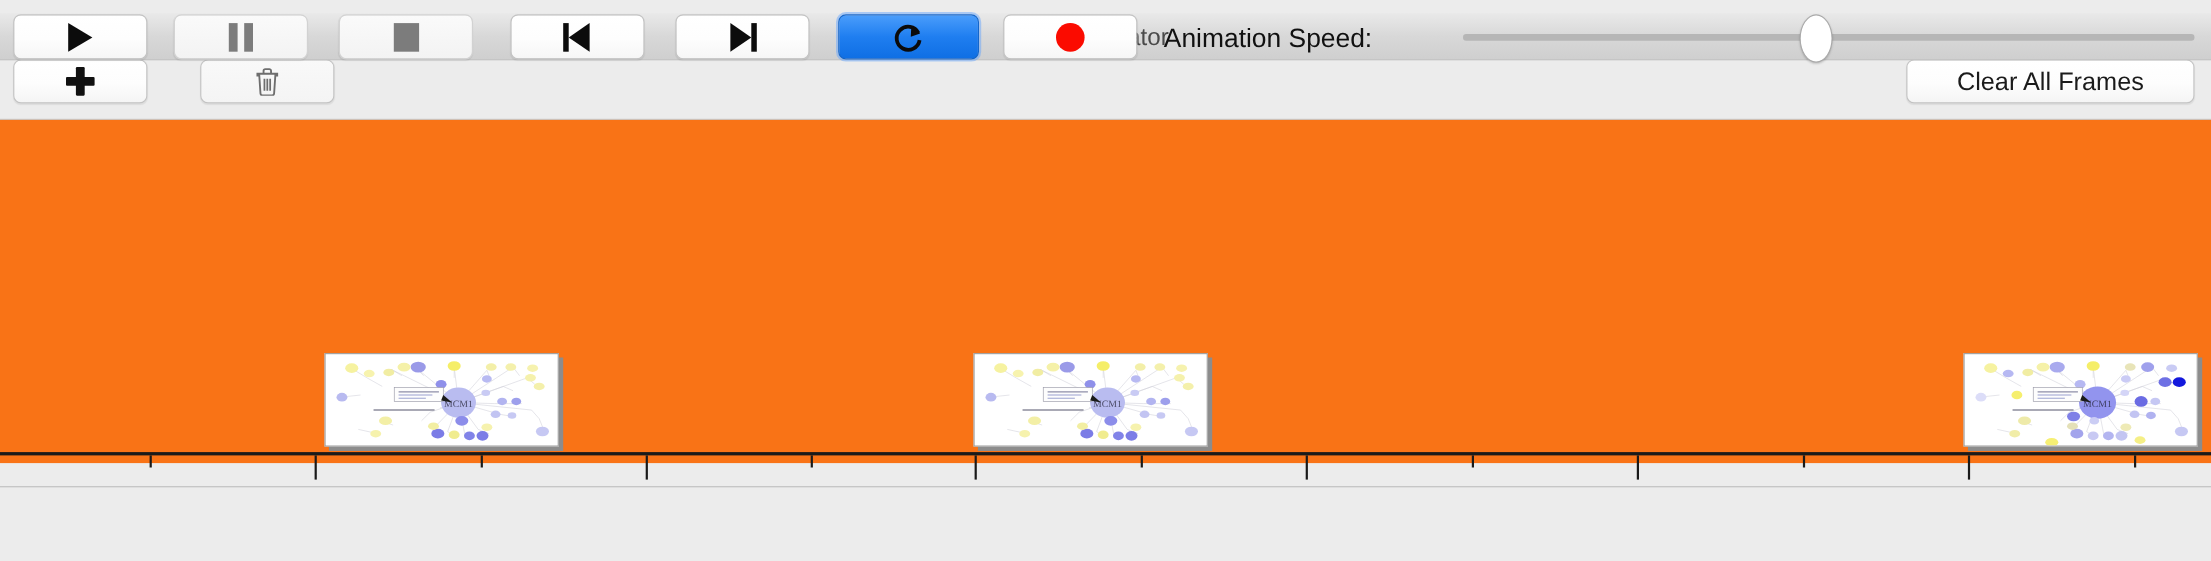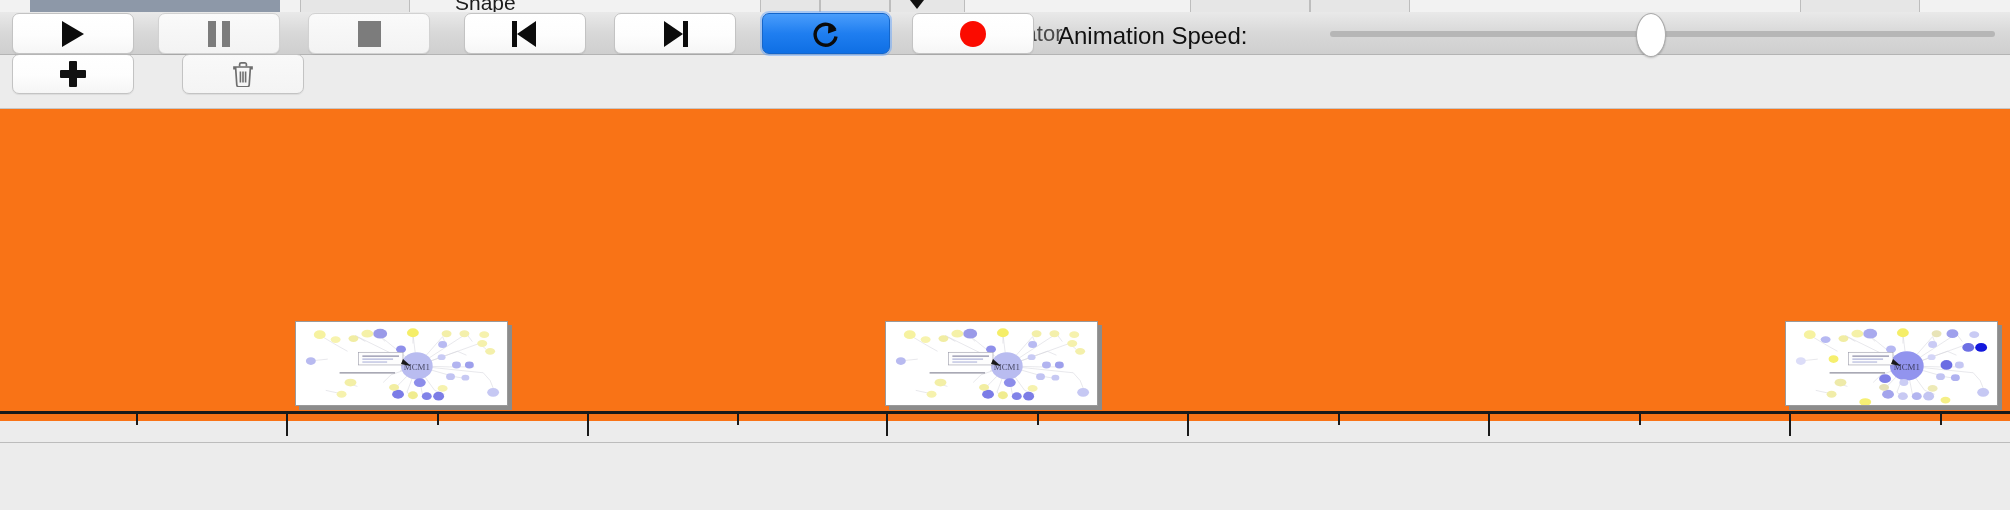--- a/index.html
+++ b/index.html
@@ -292,32 +292,20 @@
     background: #ffffff;
     border: 1px solid #a9a9a9;
     box-shadow: 0 1px 2px rgba(0,0,0,0.2);
   }
 </style>
 </head>
 <body>
 
 <div id="app">
 
-  <div class="bg-behind">
-    <div class="bg-dark"></div>
-    <div class="bg-tab" style="left:300px; width:110px;"></div>
-    <div class="bg-tab" style="left:760px; width:60px;"></div>
-    <div class="bg-tab" style="left:820px; width:70px;"></div>
-    <div class="bg-tab" style="left:890px; width:75px;"></div>
-    <div class="bg-tab" style="left:1190px; width:120px;"></div>
-    <div class="bg-tab" style="left:1310px; width:100px;"></div>
-    <div class="bg-tab" style="left:1800px; width:120px;"></div>
-    <div class="bg-arrowdot" style="left:910px;"></div>
-    <div class="bg-word" style="left:455px;">Shape</div>
-  </div>
 
   <div class="titlebar">
     <div class="traffic close"></div>
     <div class="traffic min"></div>
     <div class="traffic max"></div>
     <div class="win-title">CyAnimator</div>
   </div>
 
   <div class="toolbar"></div>
 
@@ -326,20 +314,23 @@
   </div>
 
   <div class="btn btn-del flat">
     <svg class="trash-icon" viewBox="0 0 22 26">
       <path d="M2 6 h18 v1.6 h-1.7 l-1.1 16.4 a2 2 0 0 1 -2 1.8 h-8.4 a2 2 0 0 1 -2 -1.8 l-1.1 -16.4 h-1.7 z" fill="none" stroke="#6e6e6e" stroke-width="1.7"></path>
       <path d="M7.6 5.6 v-2.2 a1.6 1.6 0 0 1 1.6 -1.6 h3.6 a1.6 1.6 0 0 1 1.6 1.6 v2.2" fill="none" stroke="#6e6e6e" stroke-width="1.7"></path>
       <path d="M8.4 10.5 v11 M11 10.5 v11 M13.6 10.5 v11" stroke="#6e6e6e" stroke-width="1.6" fill="none"></path>
     </svg>
   </div>
 
+  <div class="btn btn-clear">
+    <span class="lbl">Clear All Frames</span>
+  </div>
 
   <div class="timeline">
 
     <div class="frame" style="left:295px;">
       <svg viewBox="0 0 213 85" preserveAspectRatio="none">
         <g stroke="#cfcfd8" stroke-width="0.5" fill="none">
           <path d="M122 45 L60 14 M122 45 L82 12 M122 45 L118 12 M122 45 L148 15 M122 45 L172 12 M122 45 L163 30 M122 45 L155 46 M122 45 L160 56 M122 45 L140 70 M122 45 L128 76 M122 45 L112 72 M122 45 L100 68 M122 45 L96 54 M122 45 L105 50 M122 45 L185 22 M122 45 L189 52"></path>
           <path d="M25 14 L38 22 M38 22 L52 30 M14 40 L32 38 M60 14 L70 20 M82 12 L90 20 M118 12 L118 22
                    M148 15 L152 25 M172 12 L178 20 M163 30 L172 34 M155 46 L168 46 M168 46 L180 46
                    M160 56 L172 58 M140 70 L150 74 M112 72 L120 78 M96 54 L88 62 M50 62 L62 66

